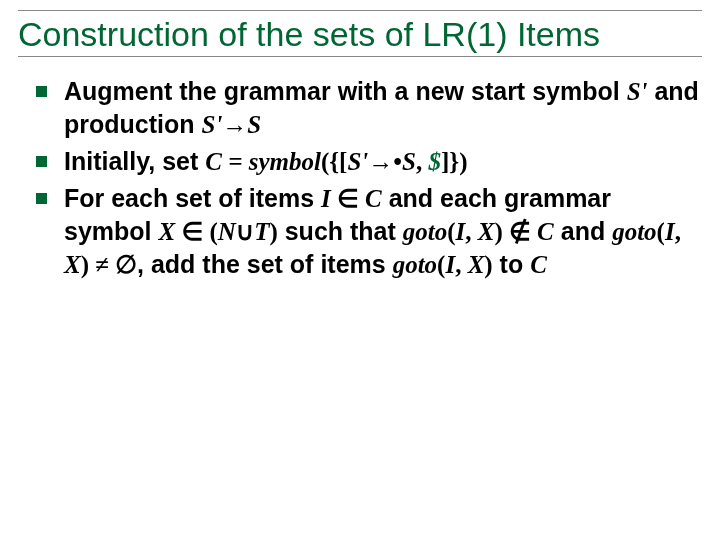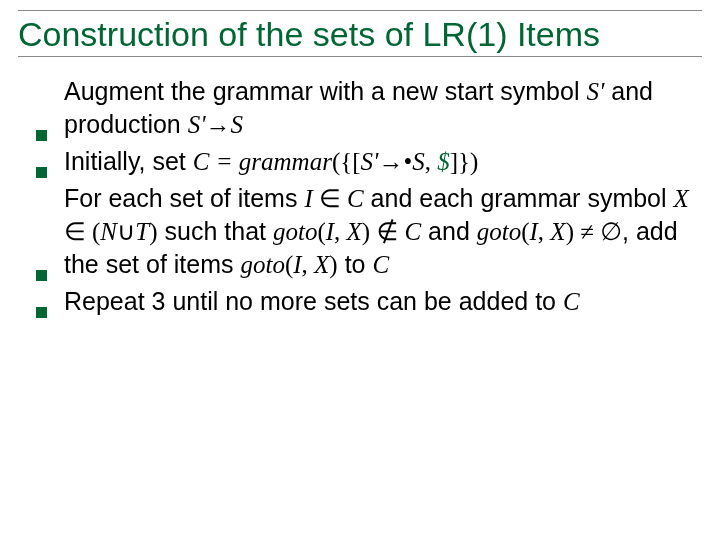--- a/index.html
+++ b/index.html
@@ -26,22 +26,23 @@
     border-bottom: 1px solid #888;
     padding-bottom: 2px;
     border-top: 1px solid #888;
     padding-top: 4px;
   }
   .body {
     margin-top: 18px;
   }
   .row {
     display: flex;
-    align-items: flex-end;
+    align-items: flex-start;
     margin-bottom: 4px;
+    font-weight: bold;
   }
   .bullet {
     flex: 0 0 46px;
     display: flex;
     justify-content: center;
     padding-top: 11px;
   }
   .bullet-sq {
     width: 11px;
     height: 11px;
@@ -73,36 +74,28 @@
       <div class="item-text">
         <span>Augment the grammar with a new start symbol </span><span class="sup">S'</span><span> and production </span><span class="sup">S'</span><span class="sym">→</span><span class="it">S</span>
       </div>
     </div>
 
     <div class="row">
       <div class="bullet">
           <div class="bullet-sq"></div>
         </div>
       <div class="item-text">
-        <span>Initially, set </span><span class="it">C</span><span class="it"> = </span><span class="it">grammar</span><span class="sym">({[</span><span class="sup">S'</span><span class="sym">→</span><span class="sym">•</span><span class="it">S</span><span class="sym">, </span><span class="dollar">$</span><span class="sym">]})</span><br>
+        <span>Initially, set </span><span class="it">C</span><span class="it"> = </span><span class="it">symbol</span><span class="sym">({[</span><span class="sup">S'</span><span class="sym">→</span><span class="sym">•</span><span class="it">S</span><span class="sym">, </span><span class="dollar">$</span><span class="sym">]})</span><br>
       </div>
     </div>
 
     <div class="row">
       <div class="bullet">
           <div class="bullet-sq"></div>
         </div>
       <div class="item-text">
         <span>For each set of items </span><span class="it">I</span><span class="sym"> ∈ </span><span class="it">C</span><span> and each grammar symbol </span><span class="it">X</span><span class="sym"> ∈ </span><span class="sym">(</span><span class="it">N</span><span class="sym">∪</span><span class="it">T</span><span class="sym">)</span><span> such that </span><span class="it">goto</span><span class="sym">(</span><span class="it">I</span><span class="sym">, </span><span class="it">X</span><span class="sym">)</span><span class="sym"> ∉ </span><span class="it">C</span><span> and </span><span class="it">goto</span><span class="sym">(</span><span class="it">I</span><span class="sym">, </span><span class="it">X</span><span class="sym">)</span><span class="sym"> ≠ </span><span class="sym">∅</span><span>, add the set of items </span><span class="it">goto</span><span class="sym">(</span><span class="it">I</span><span class="sym">, </span><span class="it">X</span><span class="sym">)</span><span> to </span><span class="it">C</span>
       </div>
     </div>
 
-    <div class="row">
-      <div class="bullet">
-          <div class="bullet-sq"></div>
-        </div>
-      <div class="item-text">
-        <span>Repeat 3 until no more sets can be added to </span><span class="it">C</span>
-      </div>
-    </div>
 
   </div>
 </div>
 
 </body></html>

